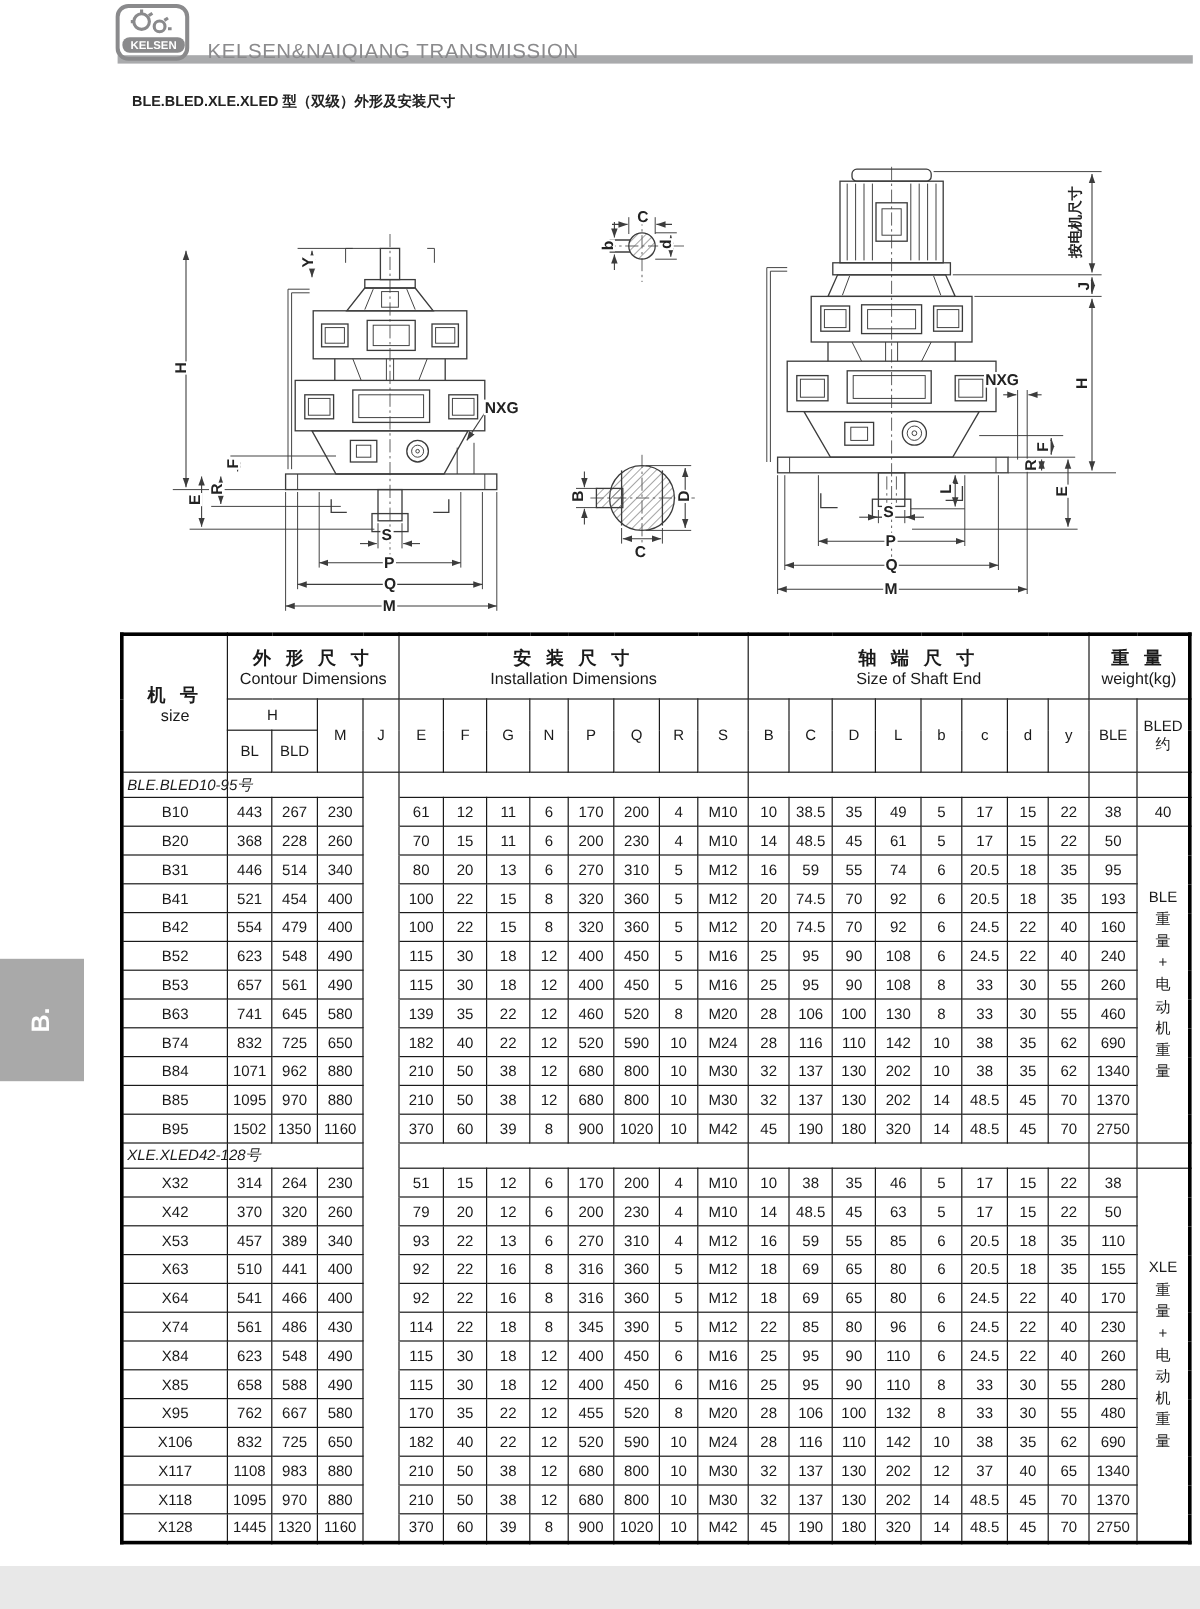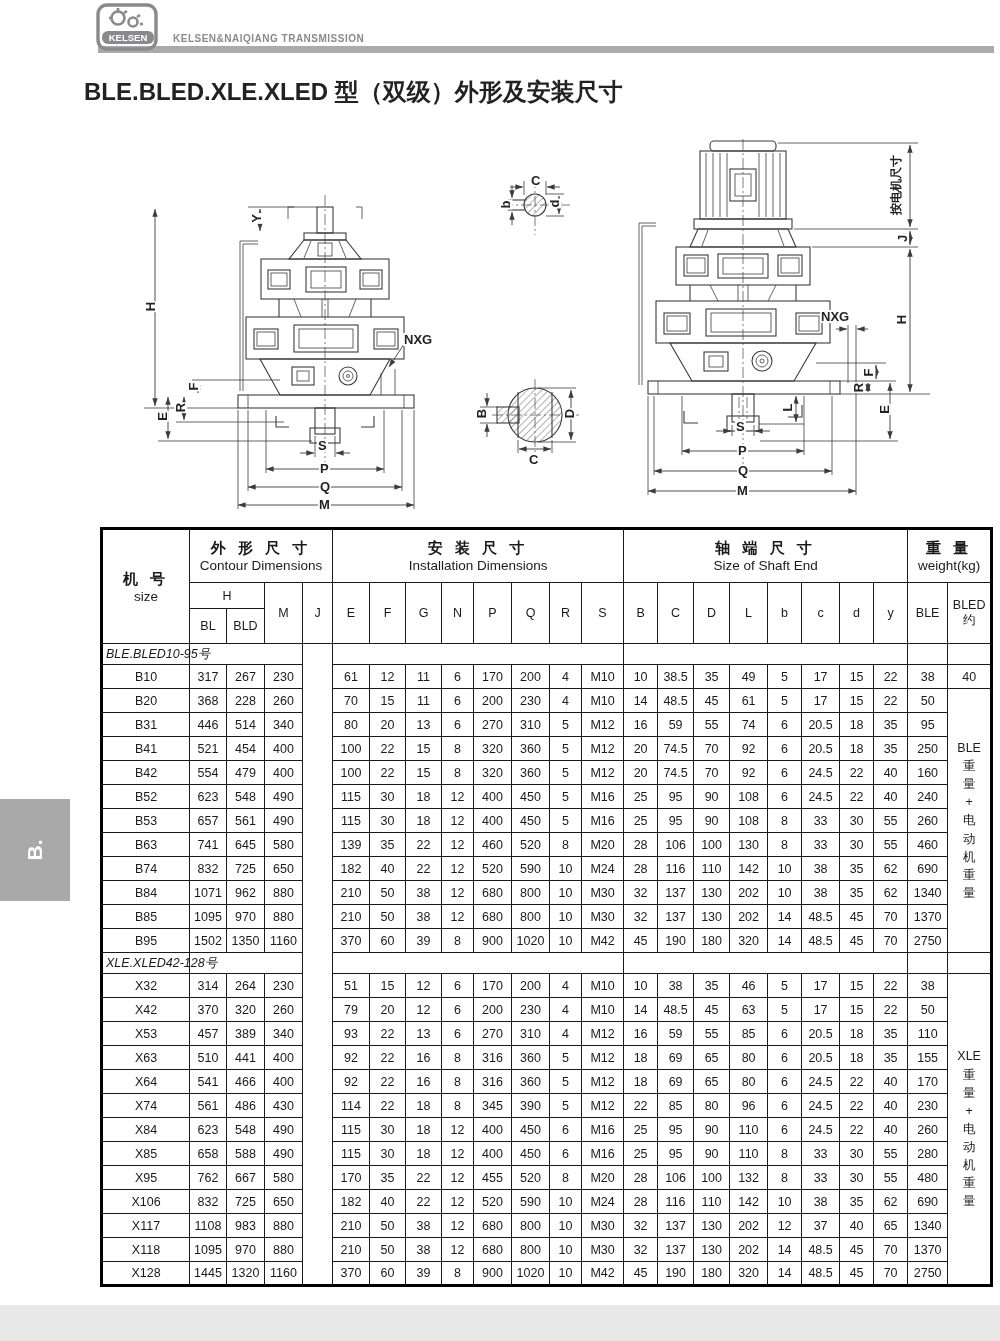--- a/index.html
+++ b/index.html
@@ -2,23 +2,23 @@
 <html><head>
 <meta charset="utf-8">
 <style>
   html,body{margin:0;padding:0;background:#e8e8e8;}
   #page{position:relative;width:1000px;height:1305px;background:#ffffff;margin:0 auto;
         font-family:"Liberation Sans",sans-serif;color:#1a1a1a;overflow:hidden;}
   
   #brandbar{position:absolute;left:98px;top:46px;width:896px;height:7px;background:#a9aaac;}
   #logo{position:absolute;left:96px;top:3px;width:64px;height:48px;}
   #brand-cn{position:absolute;left:172px;top:8px;font-size:24px;font-weight:bold;color:#8a8a8c;letter-spacing:2px;}
-  #brand-en{position:absolute;left:173px;top:33px;font-size:10px;font-weight:bold;color:#8a8a8c;letter-spacing:.5px;}
+  #brand-en{position:absolute;left:173px;top:33px;font-size:17px;font-weight:normal;color:#8a8a8c;letter-spacing:.5px;}
   
-  #title-cn{position:absolute;left:84px;top:76px;font-size:24px;font-weight:bold;color:#222;}
+  #title-cn{position:absolute;left:110px;top:76px;font-size:12px;font-weight:bold;color:#222;}
   #title-en{position:absolute;left:99px;top:102px;font-size:16.5px;color:#222;}
   
   #sidetab{position:absolute;left:0;top:799px;width:70px;height:102px;background:#a9a9a9;}
   #sidetab span{position:absolute;left:50%;top:50%;transform:translate(-50%,-50%) rotate(-90deg);
         color:#fff;font-size:21px;font-weight:bold;}
   
   #drawings{position:absolute;left:98px;top:133px;width:892px;height:392px;}
   #drawings svg{position:absolute;left:0;top:0;}
   .ln{stroke:#3c3c3c;stroke-width:1.1;fill:none;}
   .thin{stroke:#3c3c3c;stroke-width:.8;fill:none;}
@@ -414,21 +414,21 @@
           <td class="seclab">BLE.BLED10-95号</td>
           <td colspan="3"></td>
           <td class="jcol"></td>
           <td colspan="8"></td>
           <td colspan="8"></td>
           <td></td>
           <td></td>
         </tr>
         <tr>
           <td>B10</td>
-          <td>317</td>
+          <td>443</td>
           <td>267</td>
           <td>230</td>
           <td class="jcol"></td>
           <td>61</td>
           <td>12</td>
           <td>11</td>
           <td>6</td>
           <td>170</td>
           <td>200</td>
           <td>4</td>
@@ -518,21 +518,21 @@
           <td>5</td>
           <td>M12</td>
           <td>20</td>
           <td>74.5</td>
           <td>70</td>
           <td>92</td>
           <td>6</td>
           <td>20.5</td>
           <td>18</td>
           <td>35</td>
-          <td>250</td>
+          <td>193</td>
         </tr>
         <tr>
           <td>B42</td>
           <td>554</td>
           <td>479</td>
           <td>400</td>
           <td class="jcol"></td>
           <td>100</td>
           <td>22</td>
           <td>15</td>

